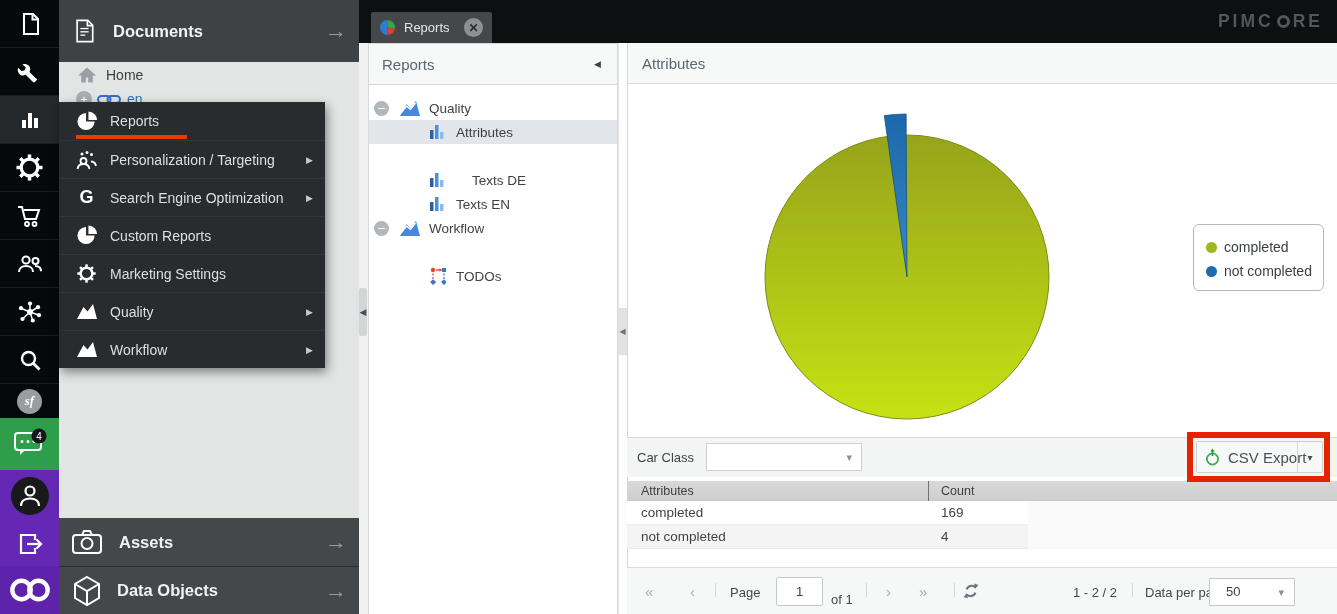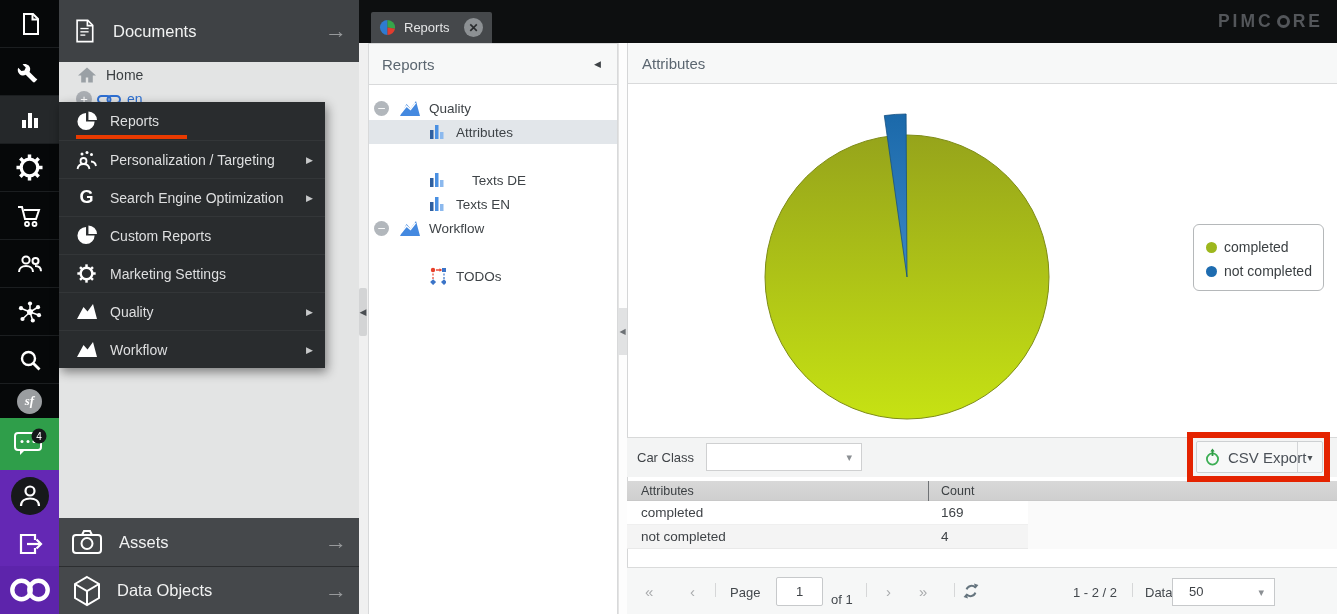--- a/index.html
+++ b/index.html
@@ -6,21 +6,21 @@
 body{margin:0;font-family:"Liberation Sans",sans-serif;}
 #app{position:relative;width:1337px;height:614px;background:#eef0f0;overflow:hidden;}
 .abs{position:absolute;}
 
 .rail{left:0;top:0;width:59px;height:614px;background:#060809;}
 .railcell{left:0;width:59px;display:flex;align-items:center;justify-content:center;}
 .railsep{border-bottom:1px solid #1b1e20;}
 
 .docpanel{left:59px;top:0;width:300px;height:614px;background:#e3e4e4;}
 .dochead{left:59px;top:0;width:300px;height:62px;background:#3f4245;display:flex;align-items:center;}
-.paneltitle{font-size:16.5px;font-weight:normal;color:#f1f2f2;}
+.paneltitle{font-size:16.5px;font-weight:bold;color:#f1f2f2;}
 .panelarrow{position:absolute;right:12px;color:#97999b;font-size:22px;}
 .treerow-doc{left:59px;width:300px;height:24px;display:flex;align-items:center;}
 
 .menu{left:59px;top:102px;width:266px;height:266px;background:#292c2e;box-shadow:2px 4px 10px rgba(0,0,0,.45);}
 .menuitem{position:relative;height:38px;display:flex;align-items:center;padding-left:16px;border-top:1px solid rgba(255,255,255,.05);}
 .menuitem:first-child{border-top:none;}
 .menuitem .mlabel{font-size:14px;color:#dedfe0;margin-left:12px;}
 .micon{width:23px;display:flex;justify-content:center;align-items:center;}
 .marrow{position:absolute;right:12px;font-size:9px;color:#c7c9ca;}
 .redline{position:absolute;left:17px;bottom:1px;width:111px;height:4px;background:#e93a00;}
@@ -67,21 +67,21 @@
 .tbodybg{left:1028px;top:501px;width:309px;height:48px;background:#fafafa;}
 .trow1{left:627px;top:501px;width:401px;height:24px;background:#fff;border-bottom:1px solid #efefef;}
 .trow2{left:627px;top:525px;width:401px;height:24px;background:#f4f4f4;border-bottom:1px solid #e9e9e9;}
 .tcell{position:absolute;top:4px;font-size:13.5px;color:#3f4347;}
 
 .pager{left:627px;top:567px;width:710px;height:47px;background:#f6f7f7;border-top:1px solid #dadbdb;}
 .pgitem{position:absolute;font-size:13px;color:#43484d;}
 .pgarr{position:absolute;font-size:15px;color:#a9abad;}
 .pgsep{position:absolute;width:1px;height:14px;background:#d6d7d8;}
 .pginput{left:776px;top:577px;width:47px;height:29px;border:1px solid #c7c9cb;background:#fff;border-radius:2px;text-align:center;font-size:13px;color:#3f4347;line-height:27px;}
-.pgcombo{left:1172px;top:578px;width:103px;height:28px;border:1px solid #c7c9cb;background:#fff;font-size:13px;color:#3f4347;line-height:26px;padding-left:16px;}
+.pgcombo{left:1209px;top:578px;width:86px;height:28px;border:1px solid #c7c9cb;background:#fff;font-size:13px;color:#3f4347;line-height:26px;padding-left:16px;}
 .gearteeth{fill:#fff;}
 </style>
 </head>
 <body>
 
 <div id="app">
 
   <div class="abs rail"></div>
   <div class="abs railcell railsep" style="top:0;height:48px">
     <svg width="26" height="26" viewBox="0 0 26 26">

